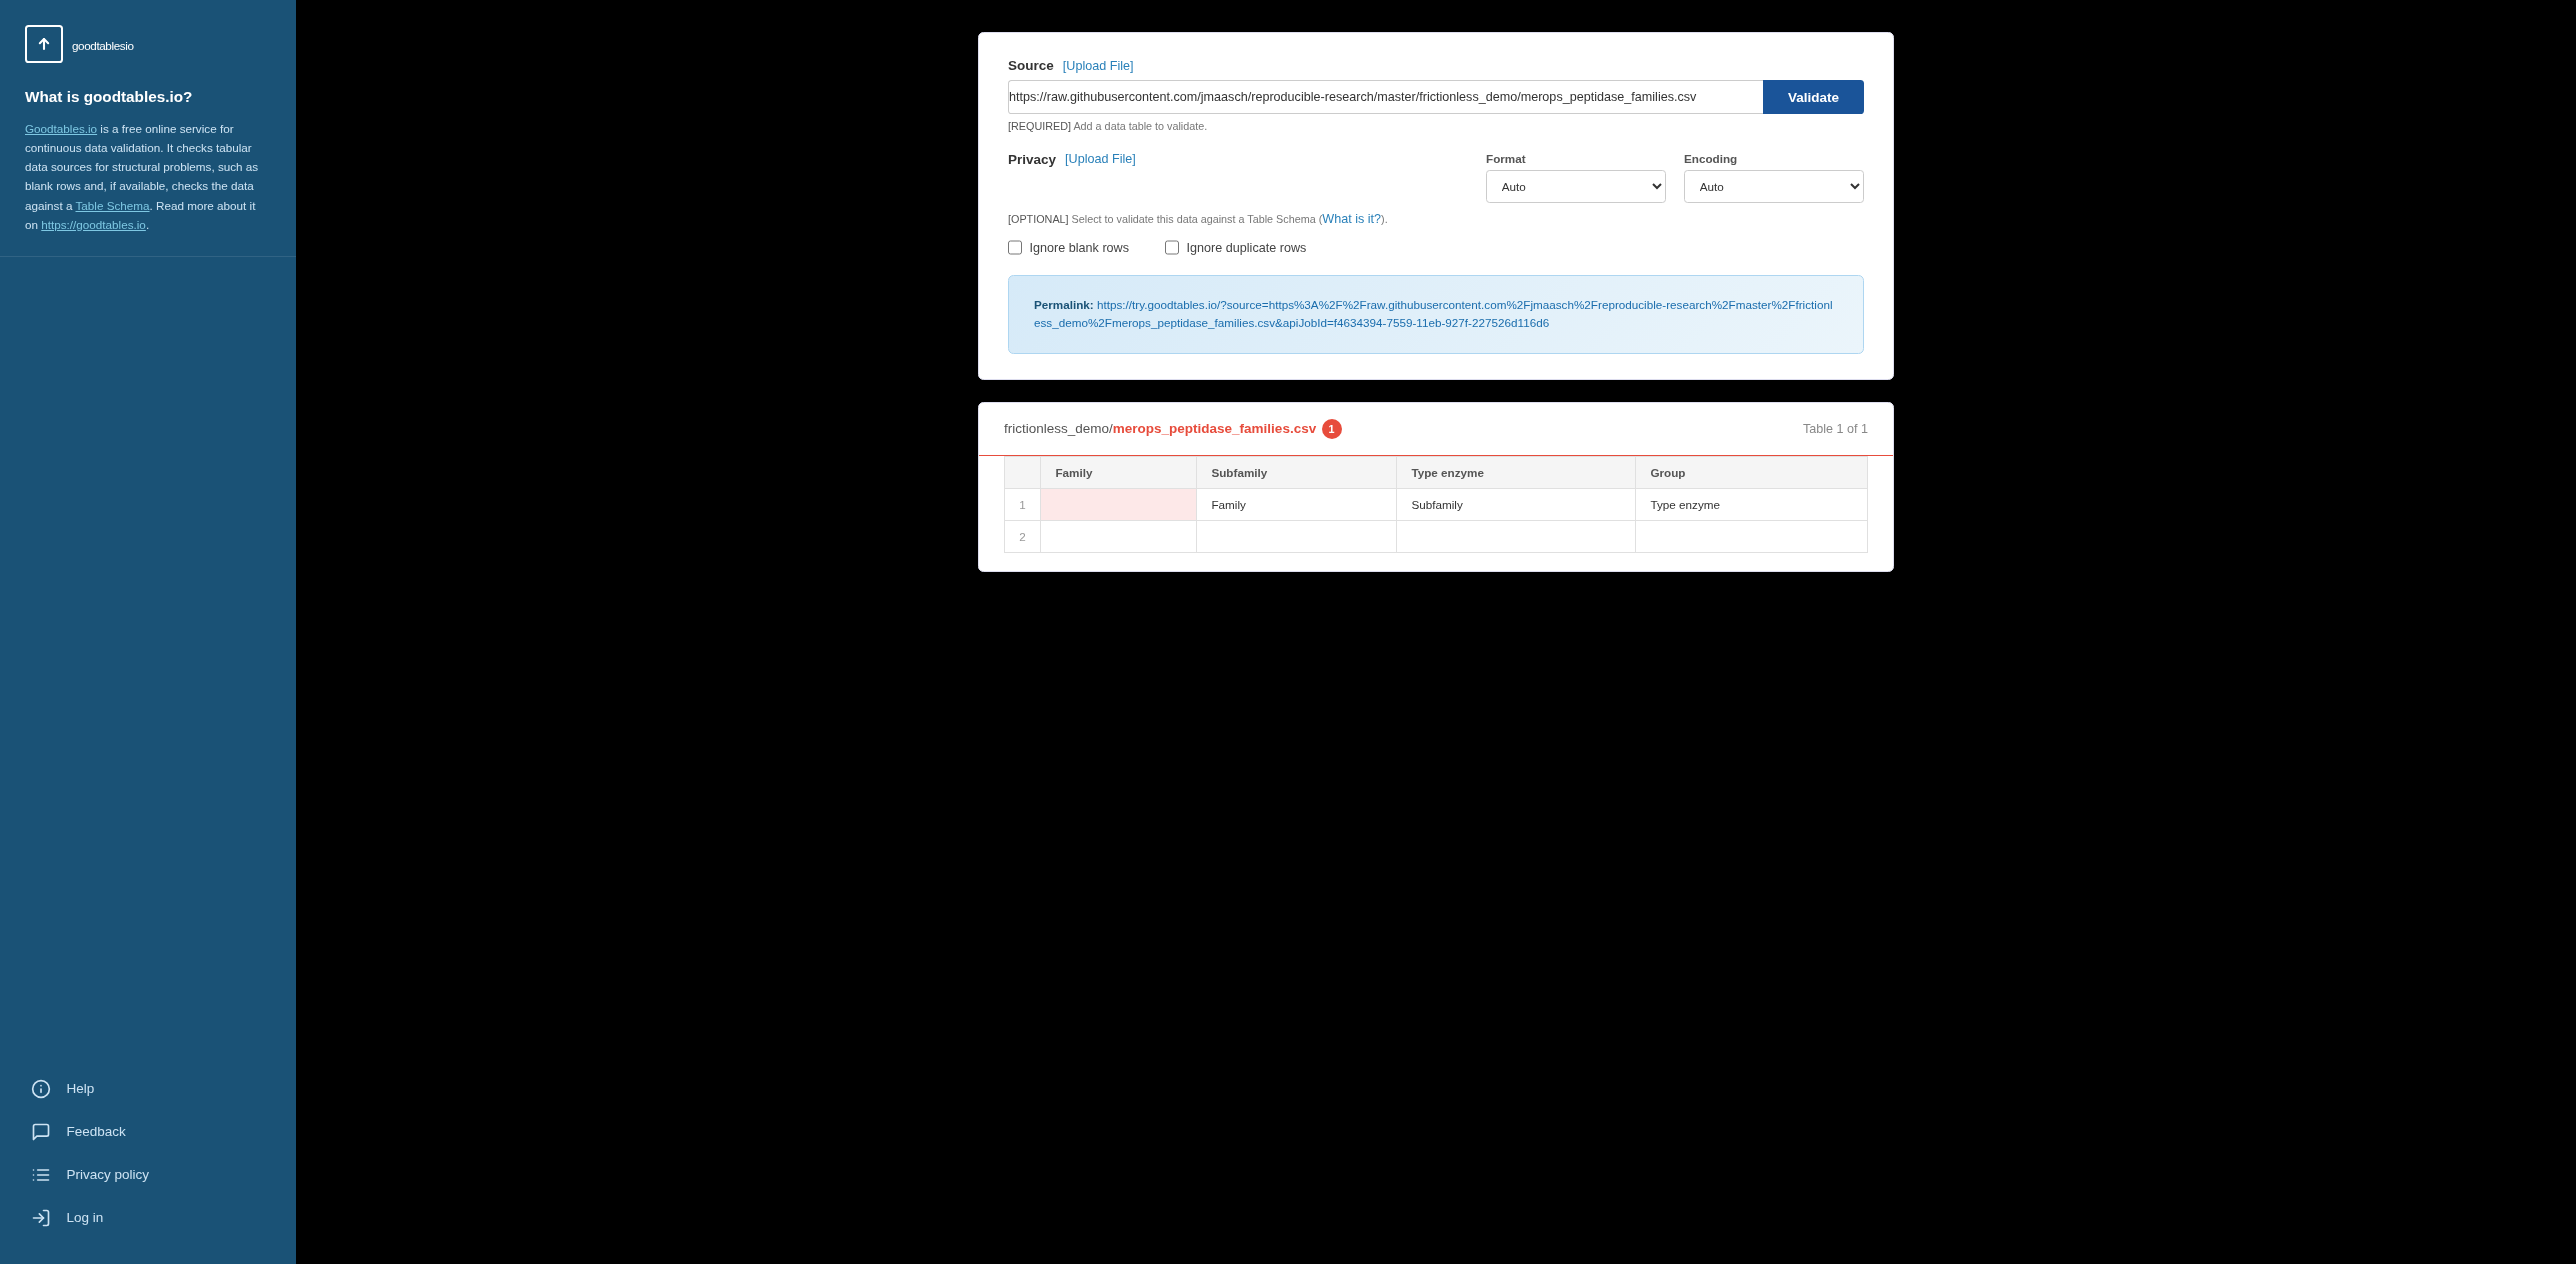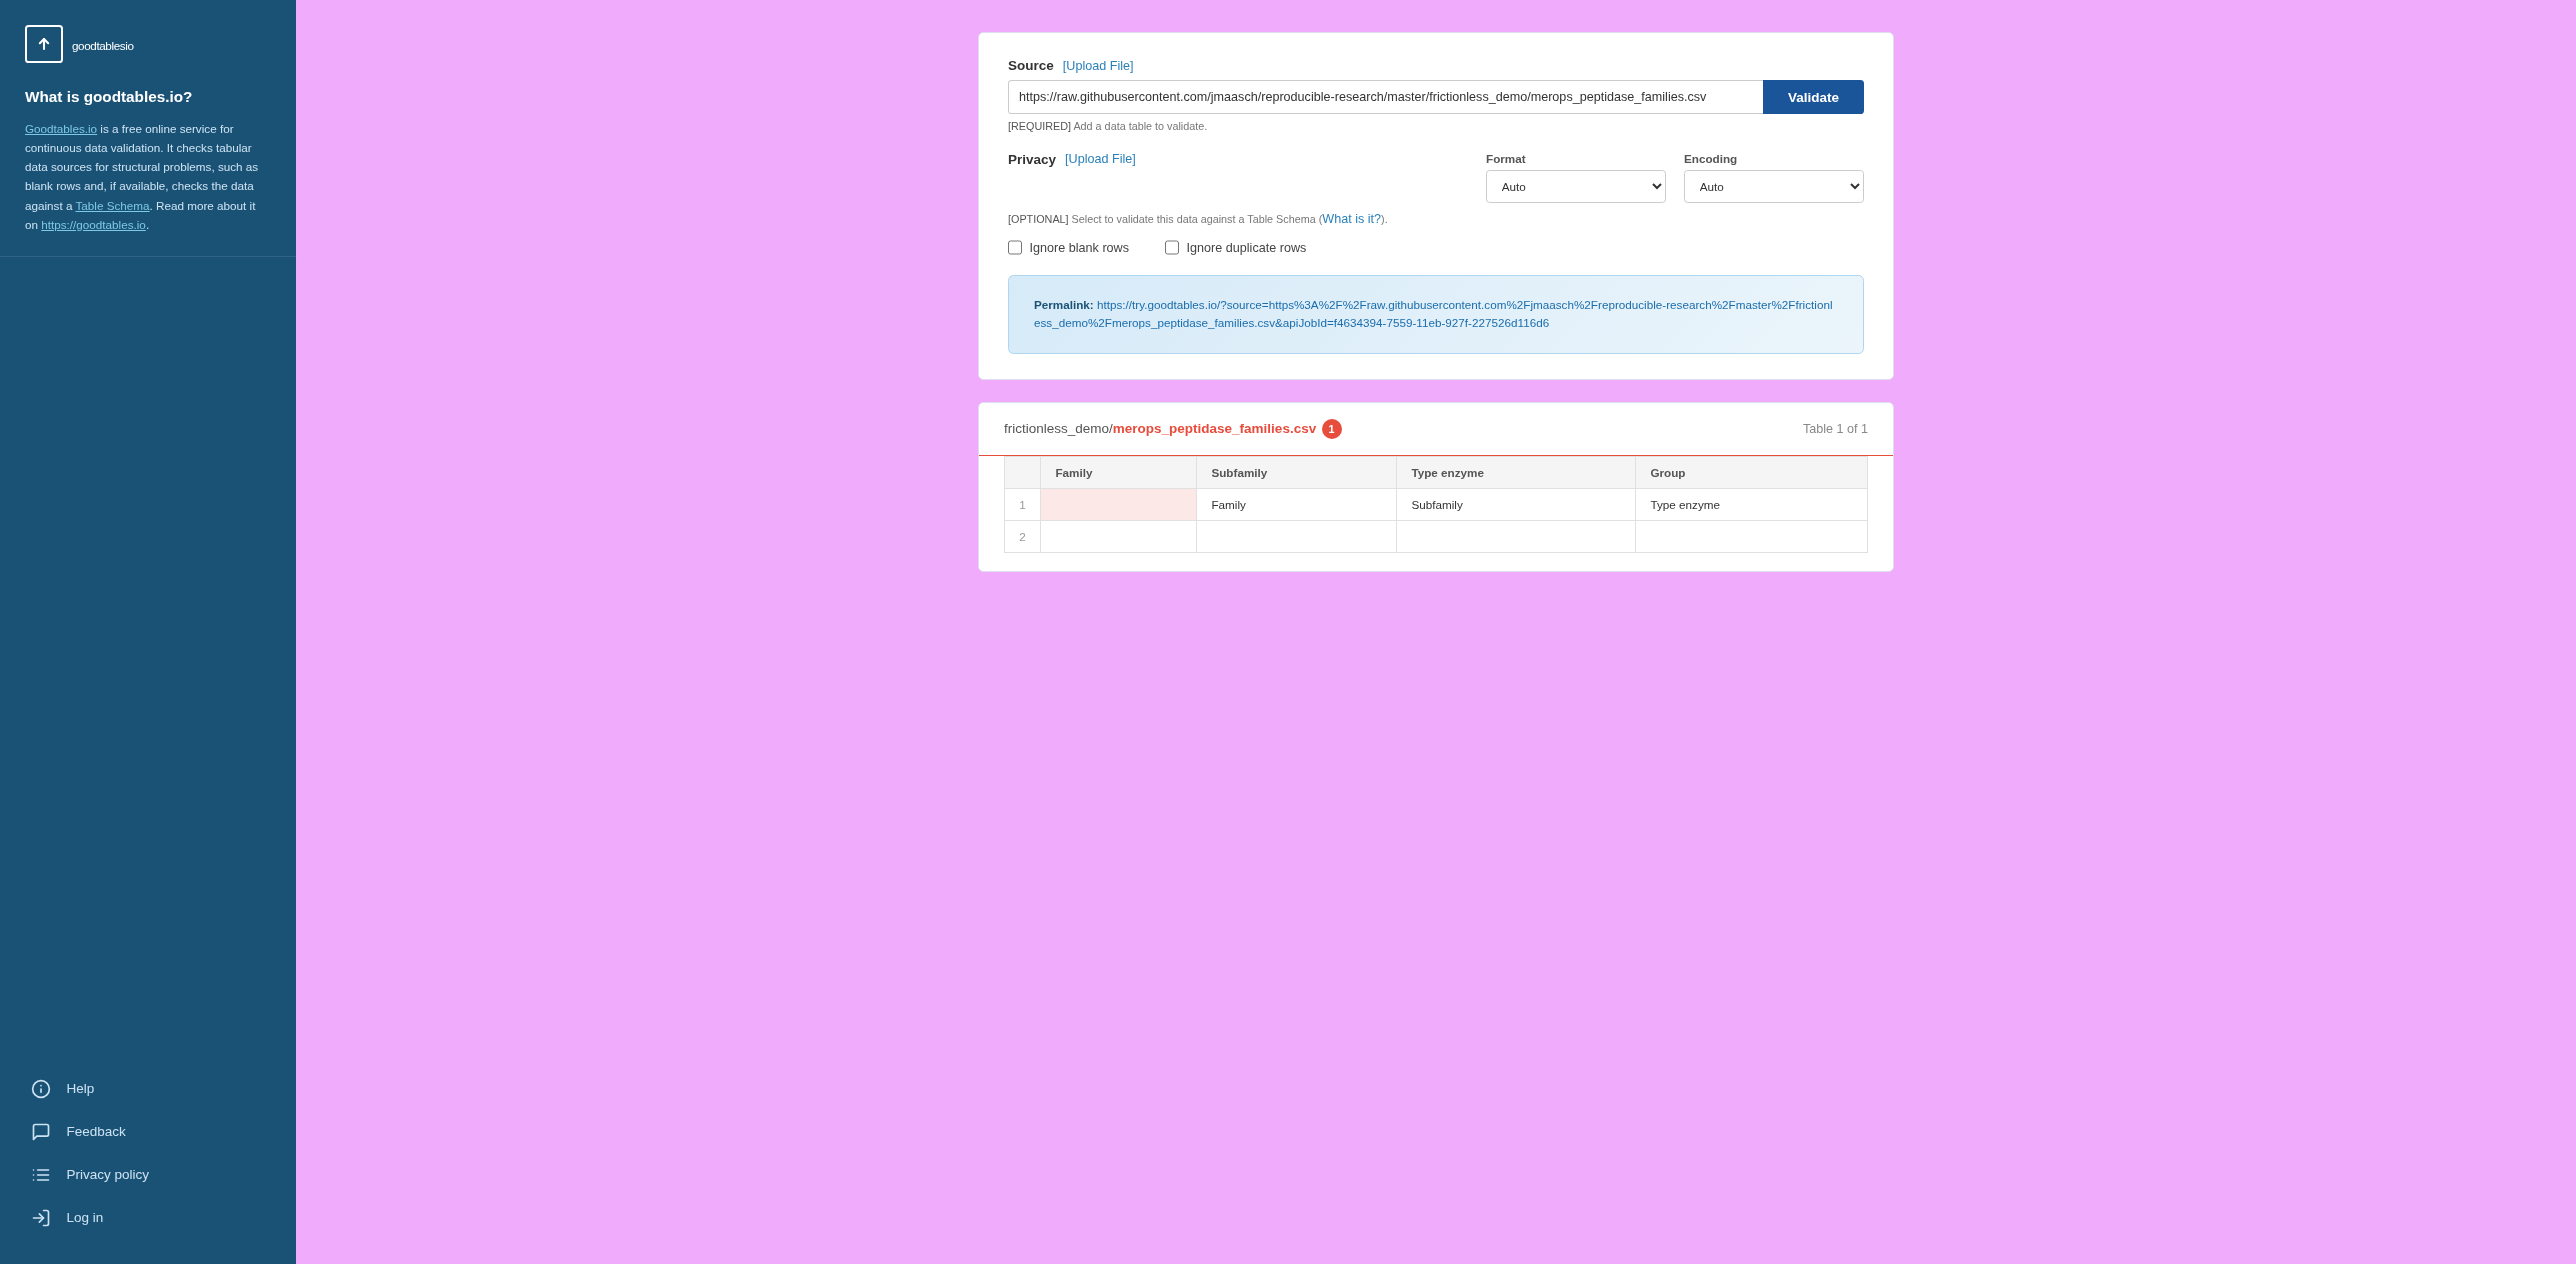--- a/index.html
+++ b/index.html
@@ -55,41 +55,41 @@
       color: #cde3f3;
       font-size: 13.5px;
       transition: background 0.15s;
     }
     .nav-icon { width: 25px; height: 25px; display: flex; align-items: center; justify-content: center; }
 
     
     #main {
       flex: 1;
       overflow-y: auto;
-      background: #f0abfc;
+      background: #000000;
       padding: 0;
     }
     .main-inner {
       max-width: 988px;
       margin: 0 auto;
       padding: 32px 36px;
     }
 
     
     .form-section { background: #fff; border: 0.9px solid #dde; border-radius: 5.4px; padding: 25px 29px; margin-bottom: 21.6px; }
     .field-row { display: flex; align-items: center; gap: 9px; margin-bottom: 7.2px; }
     .field-label { font-size: 13.5px; font-weight: 600; color: #333; }
     .upload-link { color: #2980b9; font-size: 12.6px; text-decoration: none; cursor: pointer; }
     .input-validate-row { display: flex; gap: 0; margin-bottom: 5.4px; }
     .source-input {
       flex: 1;
       border: 0.9px solid #ccc;
       border-right: none;
       border-radius: 3.6px 0 0 3.6px;
-      padding: 9px 10px;
+      padding: 9px 0;
       font-size: 12.6px;
       color: #333;
       outline: none;
     }
     .validate-btn {
       background: #1a5499;
       color: #fff;
       border: none;
       border-radius: 0 3.6px 3.6px 0;
       padding: 9px 25px;

